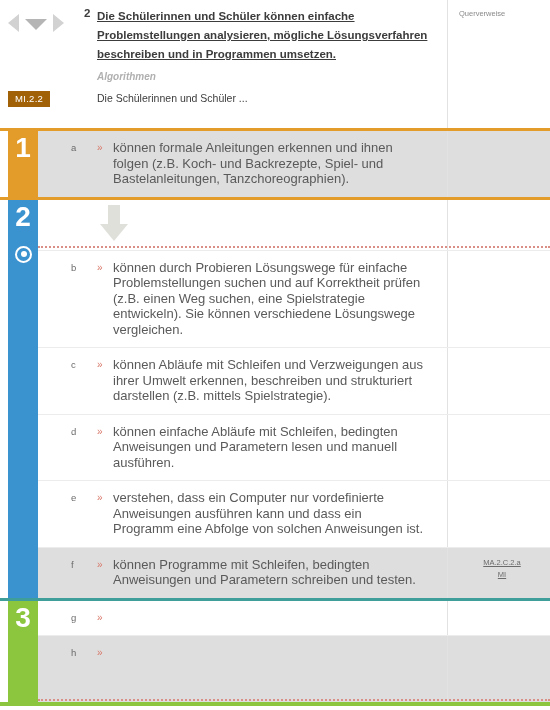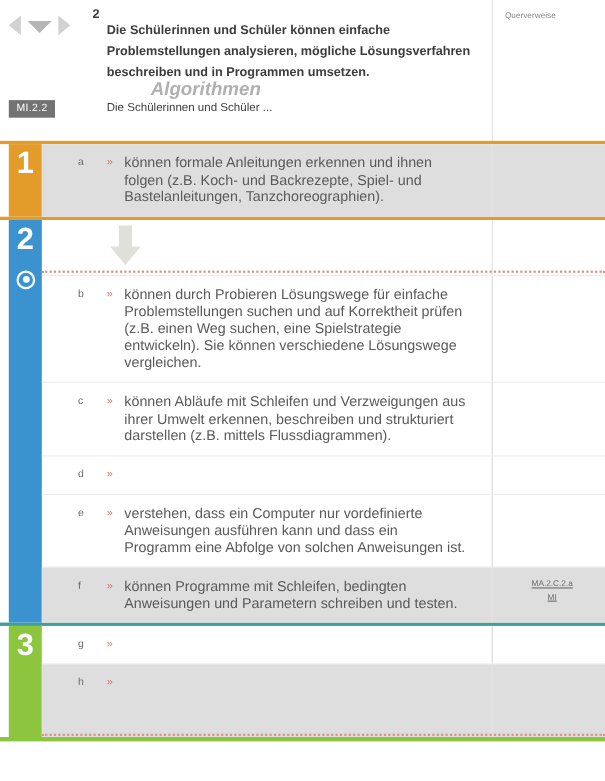--- a/index.html
+++ b/index.html
@@ -65,42 +65,42 @@
     position: absolute;
     left: 84px;
     top: 7px;
     font-size: 11.5px;
     font-weight: bold;
     color: #3c3c3c;
   }
   .comp-title {
     position: absolute;
     left: 97px;
-    top: 19px;
+    top: 7px;
     width: 340px;
     font-size: 11.5px;
     font-weight: bold;
     line-height: 19px;
     color: #3c3c3c;
+    text-decoration: underline;
   }
   .aspect-label {
     position: absolute;
     left: 97px;
     top: 71px;
-    font-size: 17px;
+    font-size: 10px;
     font-style: italic;
     font-weight: bold;
     color: #b0b0b0;
-    margin-left: 40px;
   }
   .code-badge {
     position: absolute;
     left: 8px;
     top: 91px;
-    background: #737373;
+    background: #a16207;
     color: #ffffff;
     font-size: 9.5px;
     letter-spacing: 0.3px;
     padding: 2px 7px 3px 7px;
   }
   .intro-text {
     position: absolute;
     left: 97px;
     top: 92px;
     font-size: 10.5px;
@@ -343,29 +343,30 @@
           <span class="row-bullet">»</span>
           <span class="row-text">können durch Probieren Lösungswege für einfache Problemstellungen suchen und auf Korrektheit prüfen (z.B. einen Weg suchen, eine Spielstrategie entwickeln). Sie können verschiedene Lösungswege vergleichen.</span>
         </div>
         <div class="row-xref"></div>
       </div>
 
       <div class="row row-sep">
         <div class="row-main">
           <span class="row-letter">c</span>
           <span class="row-bullet">»</span>
-          <span class="row-text">können Abläufe mit Schleifen und Verzweigungen aus ihrer Umwelt erkennen, beschreiben und strukturiert darstellen (z.B. mittels Flussdiagrammen).</span>
+          <span class="row-text">können Abläufe mit Schleifen und Verzweigungen aus ihrer Umwelt erkennen, beschreiben und strukturiert darstellen (z.B. mittels Spielstrategie).</span>
         </div>
         <div class="row-xref"></div>
       </div>
 
       <div class="row row-sep">
         <div class="row-main">
           <span class="row-letter">d</span>
           <span class="row-bullet">»</span>
+          <span class="row-text">können einfache Abläufe mit Schleifen, bedingten Anweisungen und Parametern lesen und manuell ausführen.</span>
         </div>
         <div class="row-xref"></div>
       </div>
 
       <div class="row row-sep">
         <div class="row-main">
           <span class="row-letter">e</span>
           <span class="row-bullet">»</span>
           <span class="row-text">verstehen, dass ein Computer nur vordefinierte Anweisungen ausführen kann und dass ein Programm eine Abfolge von solchen Anweisungen ist.</span>
         </div>

